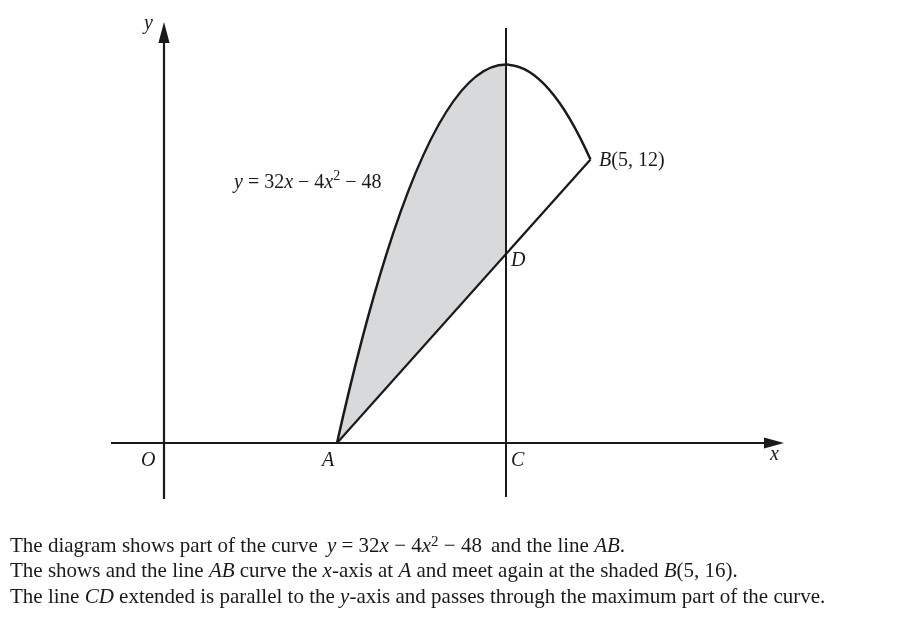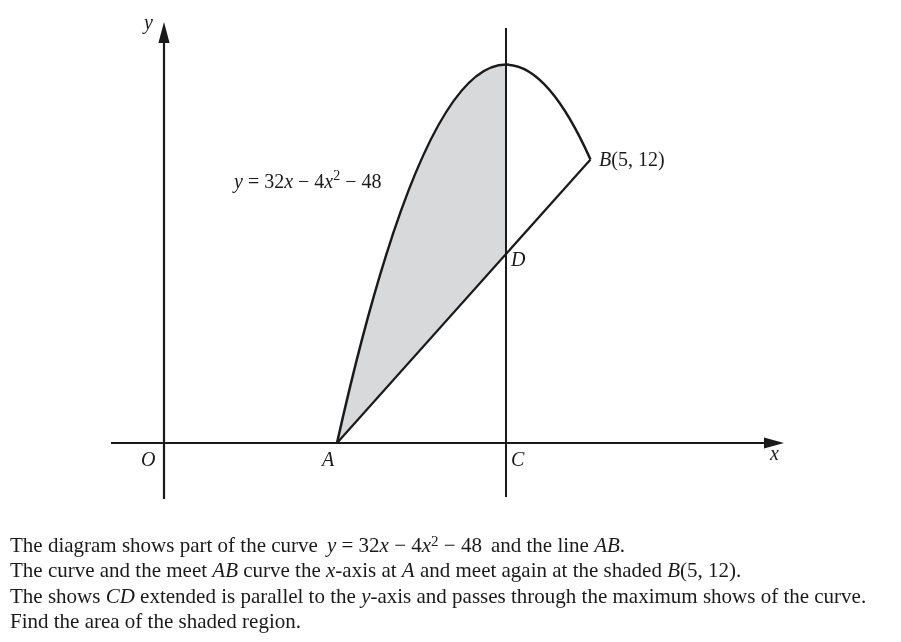--- a/index.html
+++ b/index.html
@@ -81,20 +81,19 @@
 
       <text x="599" y="166" font-size="20"><tspan class="it-svg">B</tspan><tspan>(5, 12)</tspan></text>
 
       <text x="234" y="188" font-size="20"><tspan class="it-svg">y</tspan><tspan>&nbsp;=&nbsp;32</tspan><tspan class="it-svg">x</tspan><tspan>&nbsp;−&nbsp;4</tspan><tspan class="it-svg">x</tspan><tspan dy="-8" font-size="14">2</tspan><tspan dy="8">&nbsp;−&nbsp;48</tspan></text>
     </svg>
   </div>
 
   <div class="question">
     <p><span>The diagram shows part of the curve</span><span class="eqwrap"><span class="it">y</span><span>&nbsp;=&nbsp;32</span><span class="it">x</span><span>&nbsp;−&nbsp;4</span><span class="it">x</span><sup class="sup">2</sup><span>&nbsp;−&nbsp;48</span></span><span>and the line </span><span class="it">AB</span><span>.</span></p>
 
-    <p><span>The curve and the meet </span><span class="it">AB</span><span> curve the </span><span class="it">x</span><span>-axis at </span><span class="it">A</span><span> and meet again at the shaded </span><span class="it">B</span><span>(5, 12).</span></p>
+    <p><span>The shows and the line </span><span class="it">AB</span><span> curve the </span><span class="it">x</span><span>-axis at </span><span class="it">A</span><span> and meet again at the shaded </span><span class="it">B</span><span>(5, 16).</span></p>
 
-    <p><span>The shows </span><span class="it">CD</span><span> extended is parallel to the </span><span class="it">y</span><span>-axis and passes through the maximum shows of the curve.</span></p>
+    <p><span>The line </span><span class="it">CD</span><span> extended is parallel to the </span><span class="it">y</span><span>-axis and passes through the maximum part of the curve.</span></p>
 
-    <p><span>Find the area of the shaded region.</span></p>
   </div>
 
 </div>
 
 </body></html>

